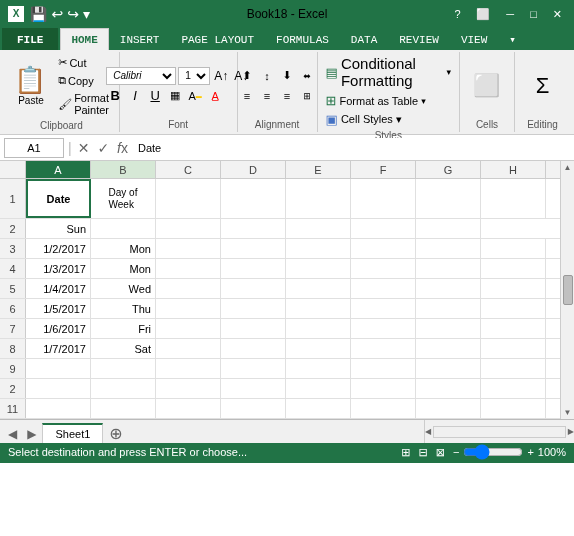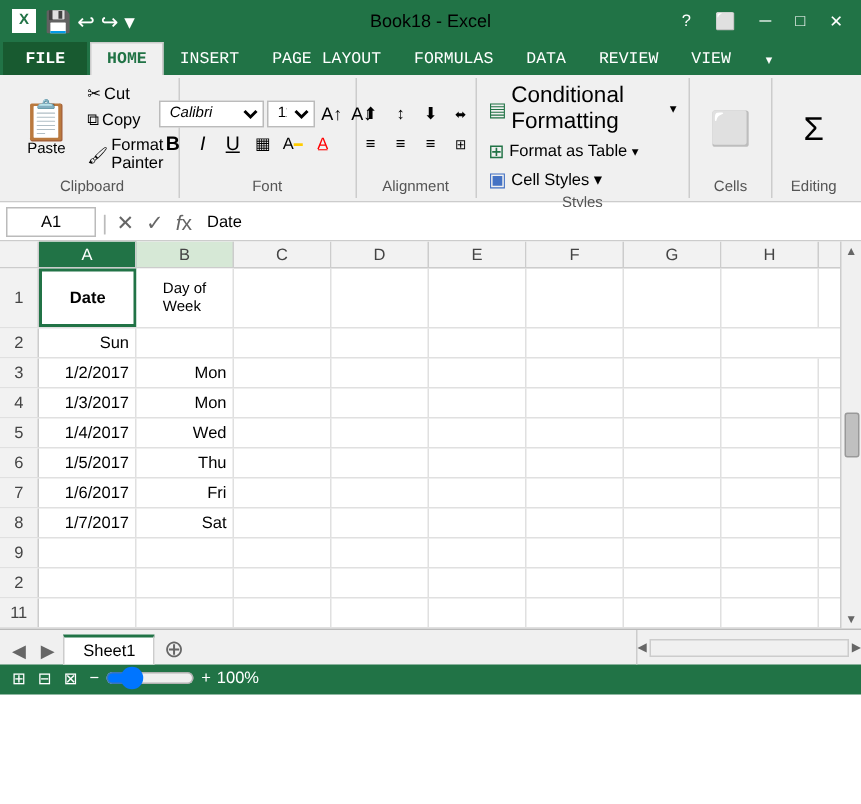--- a/index.html
+++ b/index.html
@@ -667,20 +667,21 @@
     </div>
     <div class="h-scroll-section">
       <span class="scroll-arrow">◀</span>
       <div class="h-scrollbar"></div>
       <span class="scroll-arrow">▶</span>
     </div>
   </div>
 </div>
 
 <div class="status-bar">
+  <span>Select destination and press ENTER or choose...</span>
   <div class="status-right">
     <span>⊞</span>
     <span>⊟</span>
     <span>⊠</span>
     <div class="zoom-area">
       <span>−</span>
       <input type="range" min="10" max="400" value="100" style="width: 60px;">
       <span>+</span>
       <span>100%</span>
     </div>

